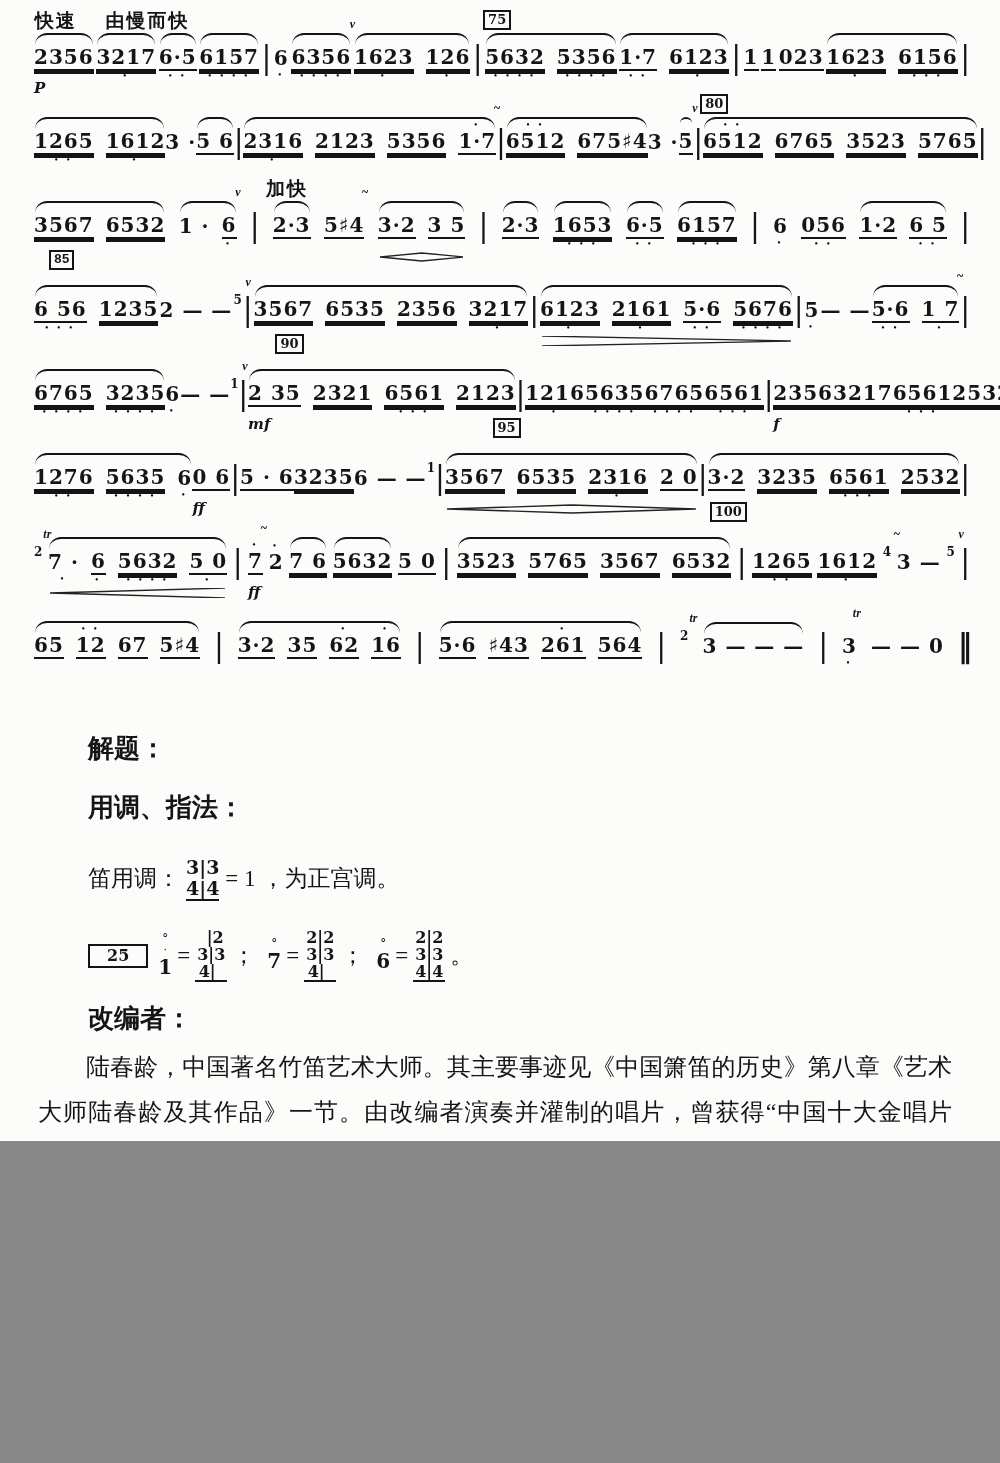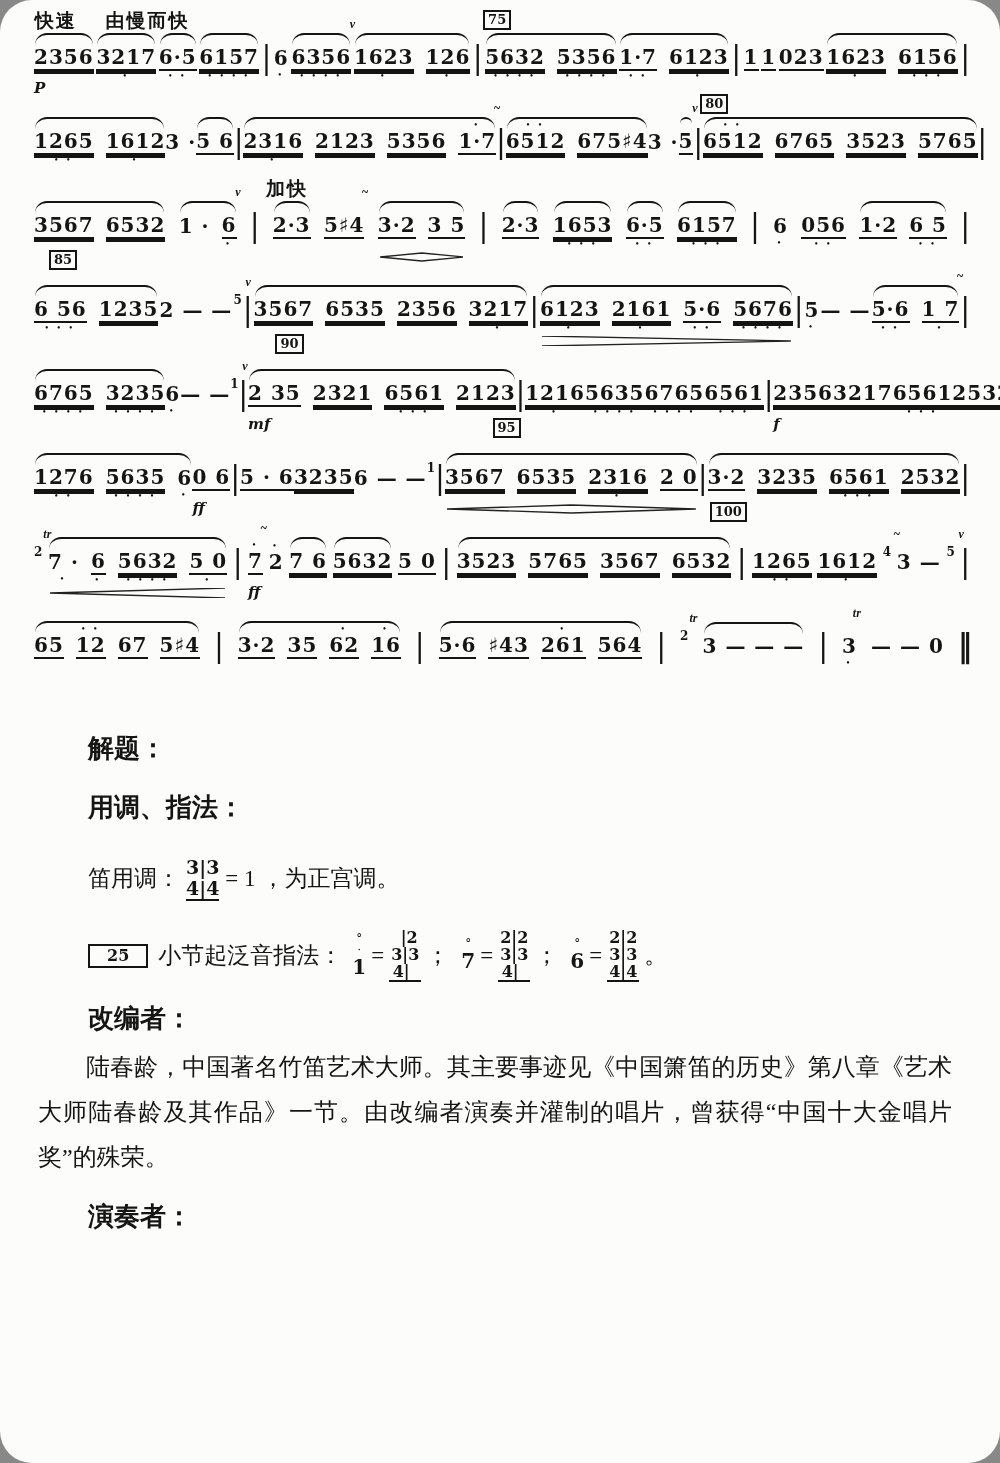--- a/index.html
+++ b/index.html
@@ -1,17 +1,17 @@
 <!DOCTYPE html>
 <html><head>
 <meta charset="utf-8">
 <style>
   html,body{margin:0;padding:0;background:#888;}
-  .page{width:1000px;height:1463px;background:#fcfcfa;position:relative;margin:0 auto;
-        font-family:"Liberation Serif",serif;color:#151515;overflow:hidden;border-radius:32px;}
+  .page{width:1000px;height:1141px;background:#fcfcfa;position:relative;margin:0 auto;
+        font-family:"Liberation Serif",serif;color:#151515;overflow:hidden;}
   
   #music{padding:12px 26px 0 30px;}
   .mline{position:relative;padding:24px 4px 16px;height:44px;}
   .toks{display:flex;justify-content:space-between;align-items:center;width:100%;height:44px;}
   .tok{display:inline-flex;flex-direction:column;align-items:center;position:relative;}
   .da,.db{height:10px;font-size:10px;line-height:10px;letter-spacing:3px;text-align:center;color:#111;}
   .tx{font-family:"DejaVu Serif",serif;font-weight:700;font-size:20px;line-height:23px;letter-spacing:1px;white-space:pre;}
   .u1{border-bottom:2px solid #141414;}
   .u2{border-bottom:2px solid #141414;box-shadow:0 3px 0 #141414;}
   .tx.g{font-size:12px;transform:translateY(-10px);letter-spacing:0;}
@@ -280,21 +280,21 @@
               <span class="da"></span>
               <span class="tx u2">5765</span>
               <span class="db"></span>
             </span>
           </span>
           <span class="bar">|</span>
         </div>
       </div>
       <div class="mline">
         <span class="mlabel" style="left: 25%;">加快</span>
-        <span class="mbox down" style="left: 2%;">85</span>
+        <span class="mbox down" style="left: 2%; font-family: Liberation Mono, monospace;">85</span>
         <div class="toks">
           <span class="grp slur">
             <span class="tok">
               <span class="da"></span>
               <span class="tx u2">3567</span>
               <span class="db"></span>
             </span>
             <span class="tok">
               <span class="da"></span>
               <span class="tx u2">6532</span>
@@ -1007,21 +1007,20 @@
       <span class="fstack">
         <span>3|3</span>
         <span class="rowb">4|4</span>
       </span>
       <span>= 1</span>
       <span>，为正宫调。</span>
     </div>
 
     <div class="hline">
       <span class="nbox">25</span>
-      <span class="hsep">小节起泛音指法：</span>
       <span id="harmonics" style="display:inline-flex;align-items:flex-end;gap:12px;">
           <span style="display: inline-flex; align-items: center; gap: 5px;">
             <span class="hnote">
               <span class="hring">°</span>
               <span class="hdot">·</span>
               <span class="hdigit">1</span>
             </span>
             <span>=</span>
             <span class="hstack">
               <span> |2</span>

